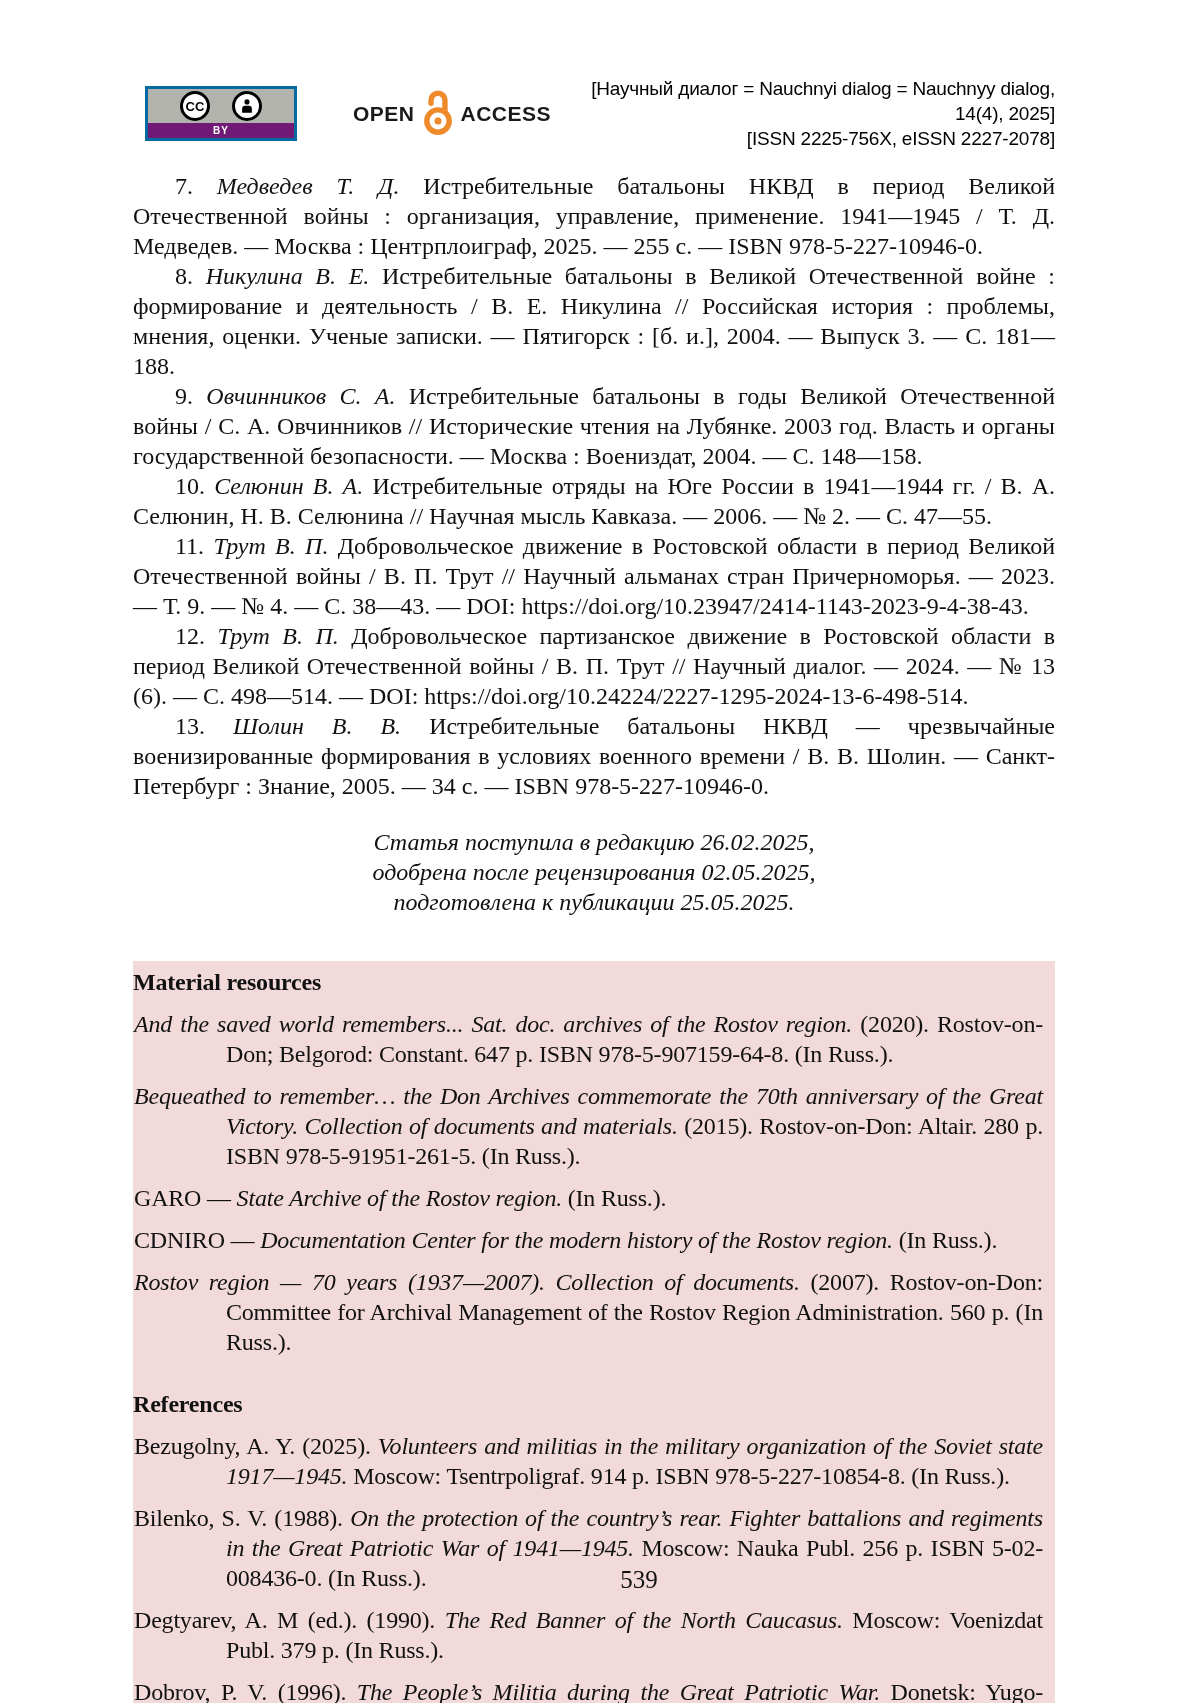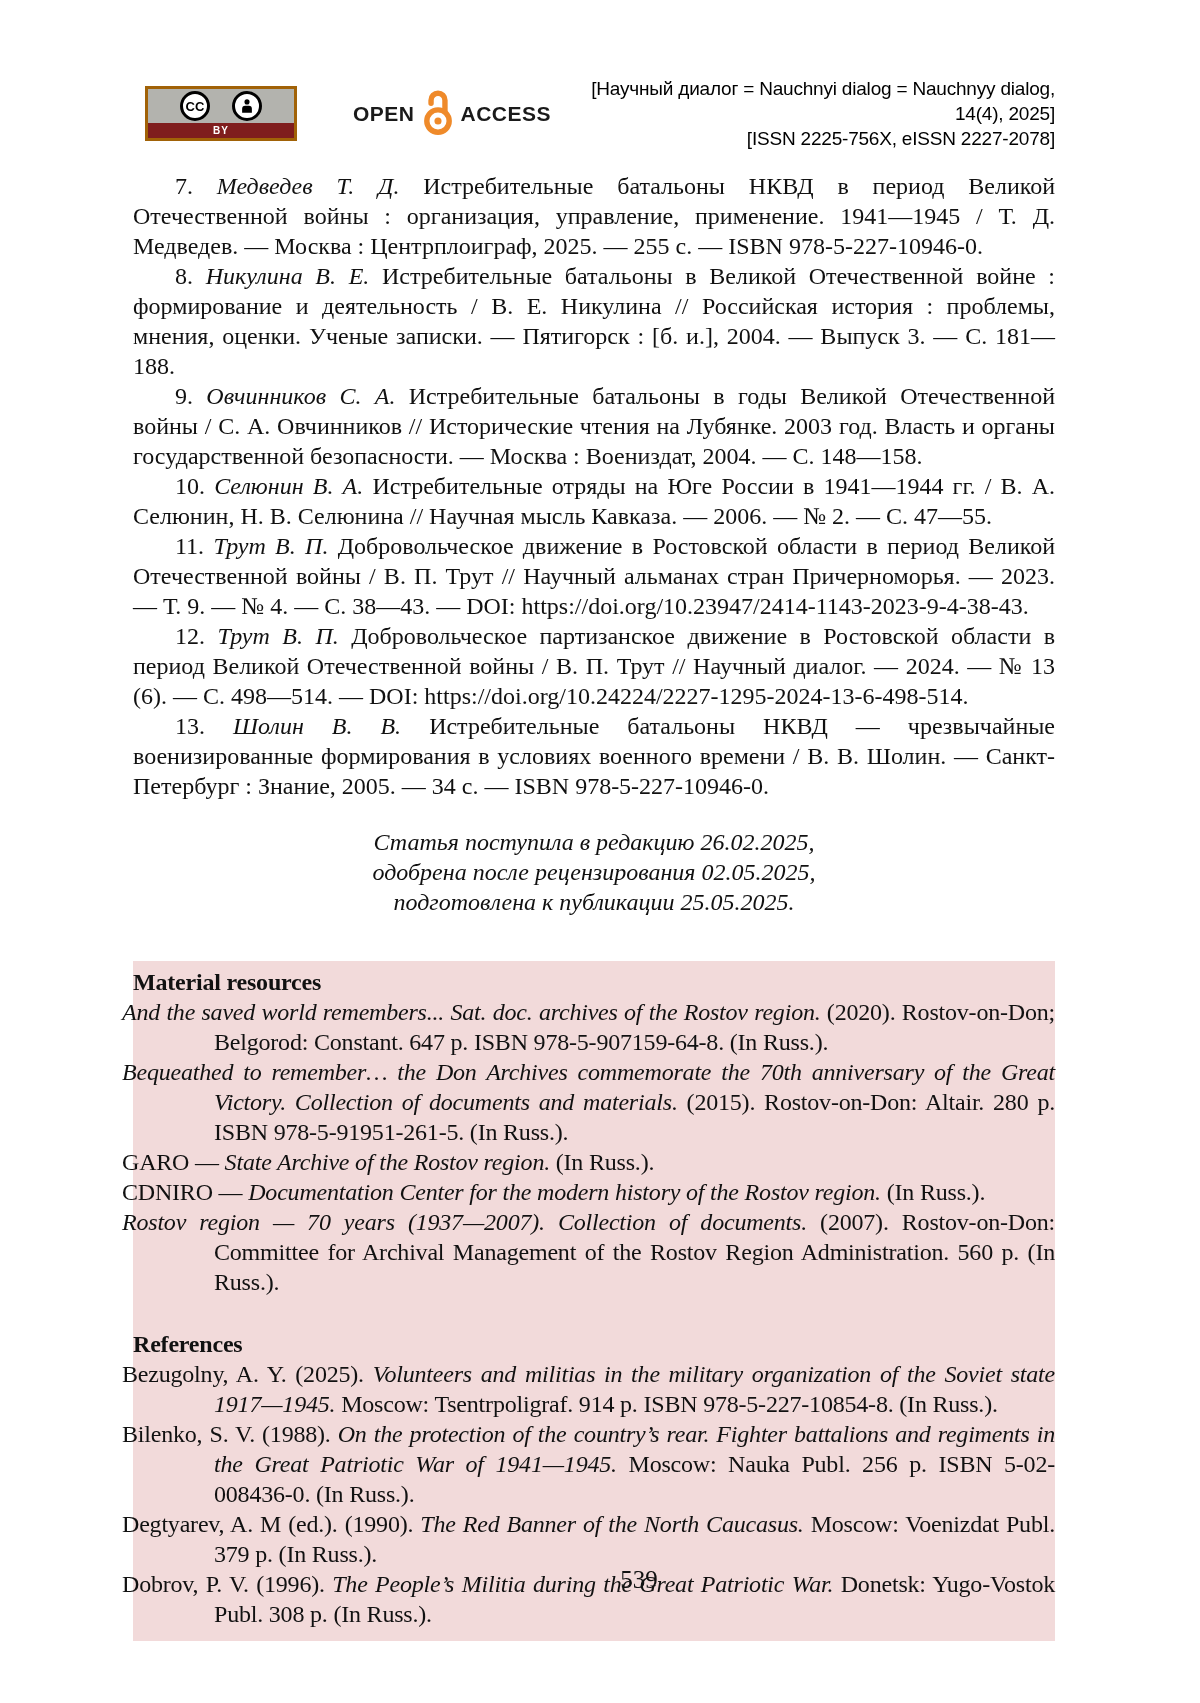--- a/index.html
+++ b/index.html
@@ -17,35 +17,35 @@
 
   
   .hdr{
     padding-top:76px;
     display:flex;
     align-items:center;
   }
   .cc-badge{
     margin-left:12px;
     width:152px;height:55px;
-    border:3px solid #a16207;
+    border:3px solid #0369a1;
     background:#b3b3ae;
     box-sizing:border-box;
     display:flex;flex-direction:column;
     flex:none;
   }
   .cc-top{flex:1;display:flex;align-items:center;justify-content:center;gap:22px;}
   .cc-circle{
     width:30px;height:30px;border:3px solid #000;border-radius:50%;
     box-sizing:border-box;display:flex;align-items:center;justify-content:center;
     font-family:"Liberation Sans",sans-serif;font-weight:bold;font-size:13px;color:#000;
     background:#fff;
   }
   .cc-strip{
-    height:15px;background:#7f1d1d;color:#fff;
+    height:15px;background:#701a75;color:#fff;
     font-family:"Liberation Sans",sans-serif;font-weight:bold;font-size:10px;
     display:flex;align-items:center;justify-content:center;letter-spacing:1px;
   }
   .oa{
     display:flex;align-items:center;gap:6px;
     margin-left:56px;
     font-family:"Liberation Sans",sans-serif;
     font-weight:bold;font-size:21px;letter-spacing:.5px;color:#1a1a1a;
     flex:none;
   }
@@ -68,21 +68,21 @@
   
   .pink{
     margin-top:44px;
     background:#F2DADA;
     padding:6px 0 12px 0;
     font-size:24px;line-height:30px;
     letter-spacing:-.2px;
   }
   .sec-title{font-weight:bold;margin:0;}
   .sec-title.refs{margin-top:32px;}
-  .pink p.en-ref{margin:0;padding-left:81px;text-indent:-92px;text-align:justify;}
+  .pink p.en-ref{margin:12px;padding-left:81px;text-indent:-92px;text-align:justify;}
   .pink i{font-style:italic;}
 
   
   .pagenum{
     position:absolute;left:133px;top:1566px;width:922px;
     text-align:center;font-size:25px;color:#111;padding-left:45px;
   }
 </style>
 </head>
 <body>

